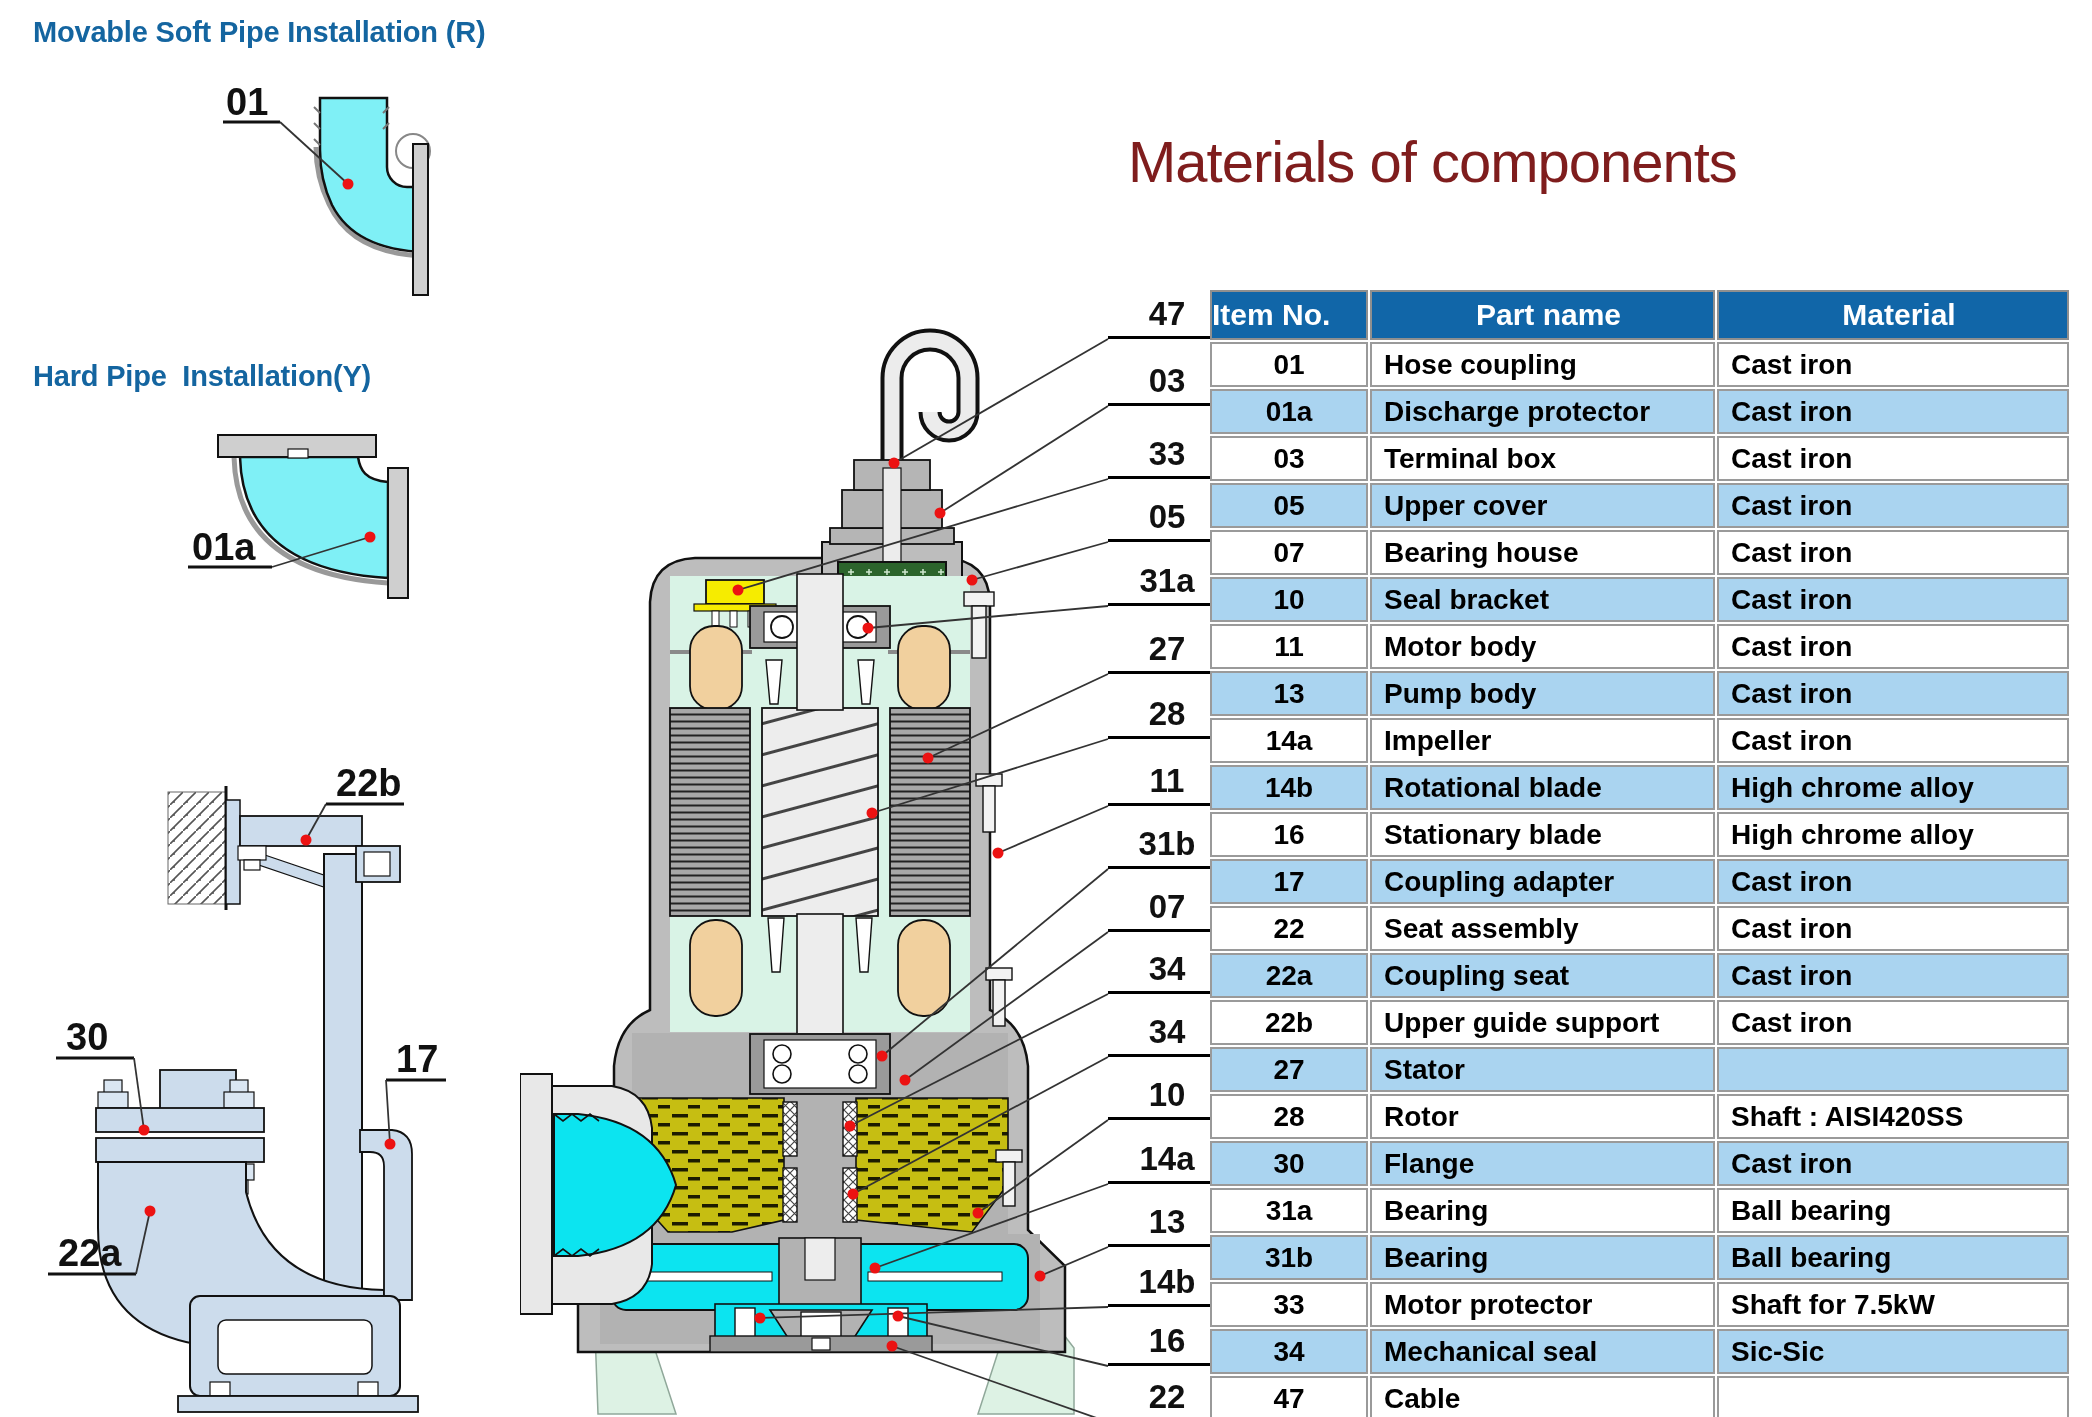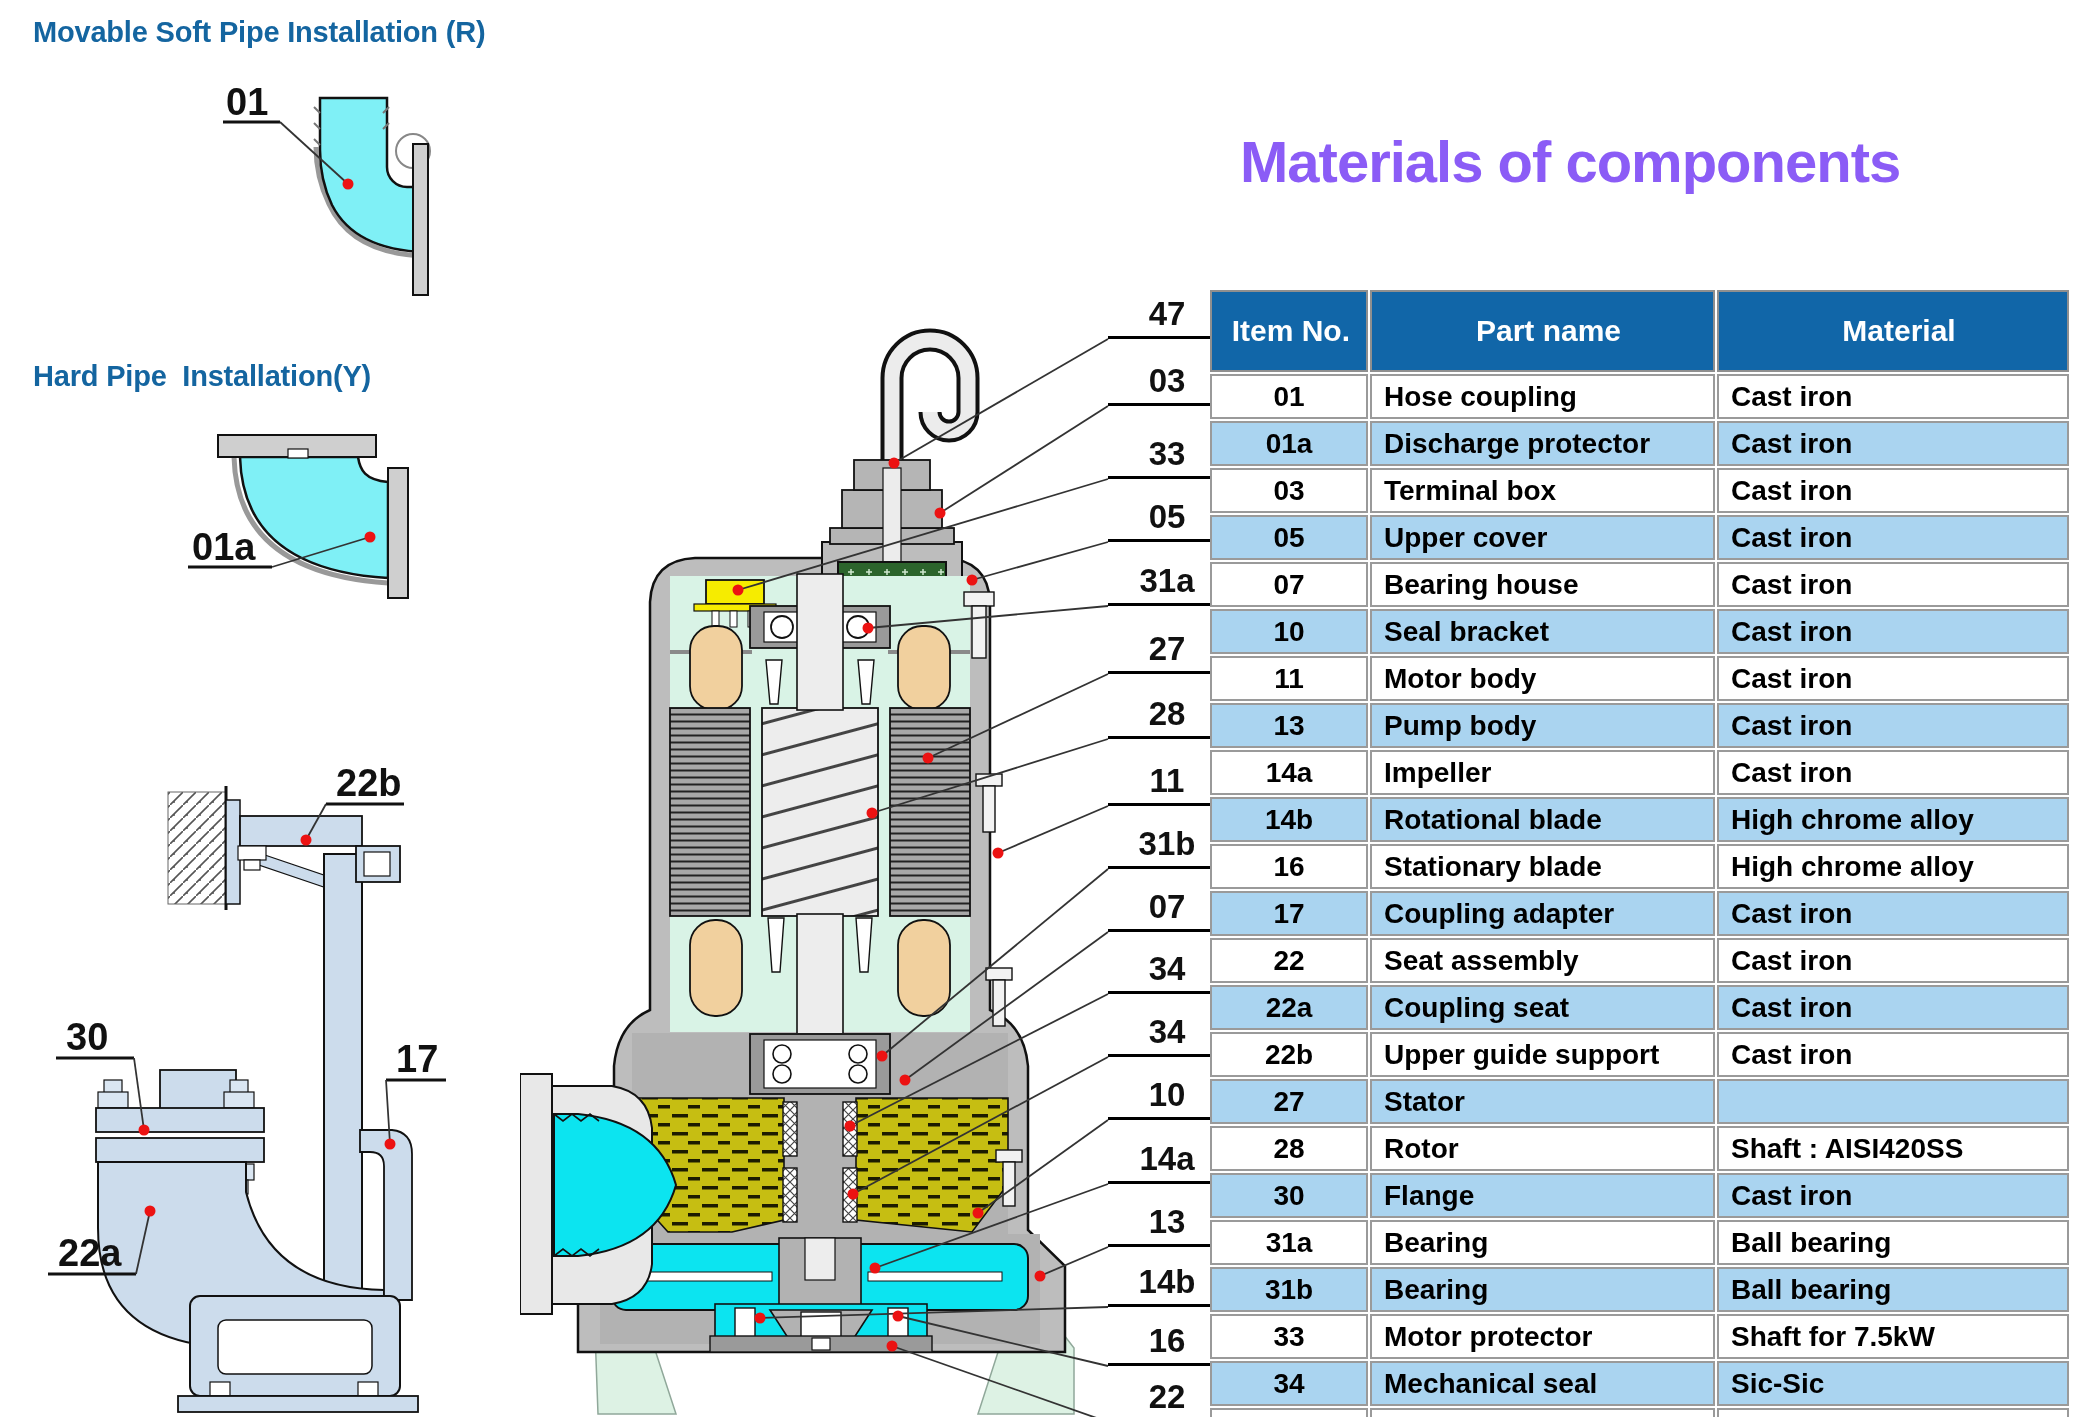--- a/index.html
+++ b/index.html
@@ -1,29 +1,29 @@
 <!DOCTYPE html>
 <html><head>
 <meta charset="utf-8">
 <style>
   html,body{margin:0;padding:0;background:#fff;}
   .canvas{position:relative;width:2083px;height:1417px;background:#fff;overflow:hidden;
           font-family:"Liberation Sans",sans-serif;}
   .heading{position:absolute;font-weight:800;font-size:29px;color:#1465a0;white-space:pre;letter-spacing:-0.2px;}
-  .big-title{position:absolute;left:1240px;top:128px;font-weight:700;font-size:58px;color:#8b5cf6;letter-spacing:-1px;}
+  .big-title{position:absolute;left:1128px;top:128px;font-weight:400;font-size:58px;color:#7f1d1d;letter-spacing:-1px;}
   .dsvg{position:absolute;}
   .dlabel{font:800 38px "Liberation Sans",sans-serif;fill:#111;}
   .leader{stroke:#333;stroke-width:1.8;fill:none;}
   .uline{stroke:#111;stroke-width:3;}
   .rdot{fill:#ec1212;}
   
   #materials{position:absolute;left:1208px;top:288px;border-collapse:separate;border-spacing:2px;}
   #materials th{background:#1166a8;color:#fff;font-size:30px;font-weight:700;text-align:center;
     height:46px;padding:0 0 0 12px;border:2px solid #8f8f8f;}
-  #materials th.c0{text-align:right;padding:16px;}
+  #materials th.c0{text-align:left;padding:0;}
   #materials td{background:#fff;color:#000;font-size:28px;font-weight:700;height:41px;
     padding:0 0 0 12px;border:2px solid #9a9a9a;}
   #materials td.c0{text-align:center;padding:0;}
   #materials tbody tr:nth-child(even) td{background:#aad4f0;}
   col.c0{width:158px;}col.c1{width:345px;}col.c2{width:352px;}
   
   .pump-label{position:absolute;left:1108px;width:118px;height:41px;line-height:40px;
     text-align:center;font:800 33px "Liberation Sans",sans-serif;color:#111;
     border-bottom:3px solid #000;}
 </style>

